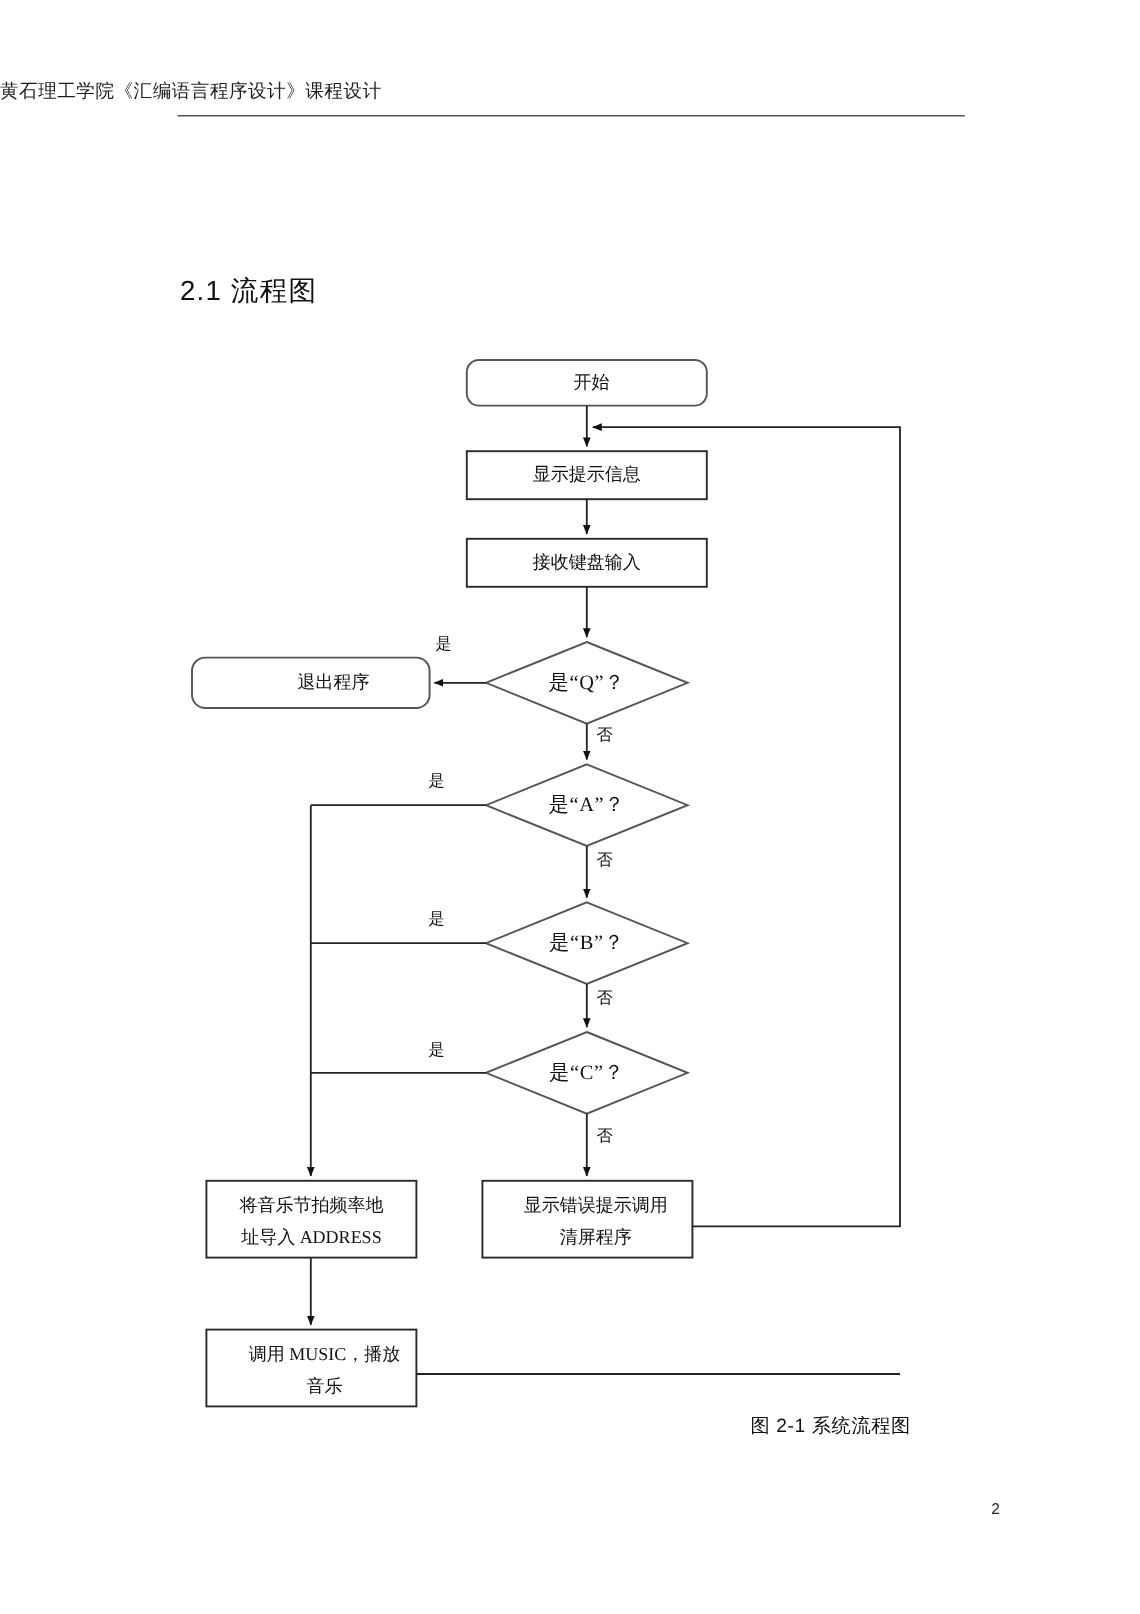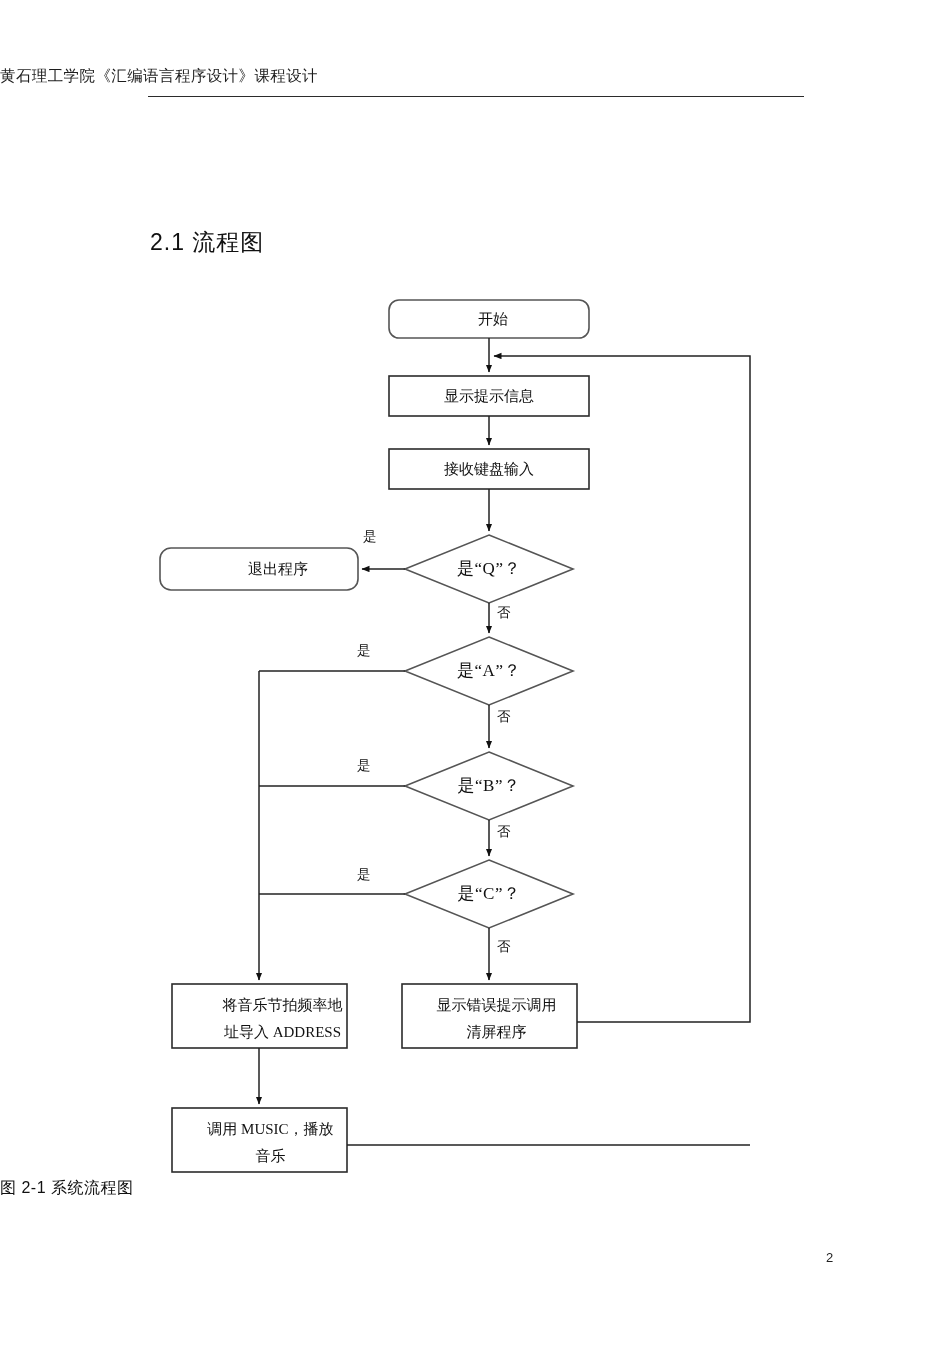--- a/index.html
+++ b/index.html
@@ -50,21 +50,21 @@
     font-weight: 400;
     letter-spacing: 1px;
     color: #111;
   }
   
   .figure-caption {
     position: absolute;
     left: 0;
     top: 1178px;
     width: 759px;
-    text-align: left;
+    text-align: right;
     font-size: 16px;
     letter-spacing: 0.5px;
     color: #111;
   }
   .page-number {
     position: absolute;
     left: 826px;
     top: 1250px;
     font-size: 13px;
     color: #222;
@@ -183,21 +183,21 @@
     <div class="node-label" style="left:393px; top:308px; width:200px;">开始</div>
     <div class="node-label" style="left:389px; top:385px; width:200px;">显示提示信息</div>
     <div class="node-label" style="left:389px; top:458px; width:200px;">接收键盘输入</div>
 
     <div class="node-label dec-label" style="left:405px; top:557px; width:168px;">是“Q”？</div>
     <div class="node-label" style="left:160px; top:558px; width:236px;">退出程序</div>
     <div class="node-label dec-label" style="left:405px; top:659px; width:168px;">是“A”？</div>
     <div class="node-label dec-label" style="left:405px; top:774px; width:168px;">是“B”？</div>
     <div class="node-label dec-label" style="left:405px; top:882px; width:168px;">是“C”？</div>
 
-    <div class="node-label two-line" style="left:172px; top:992px; width:175px;margin-left:23px;">
+    <div class="node-label two-line" style="left:172px; top:992px; width:175px;">
       <div>将音乐节拍频率地</div>
       <div>址导入 ADDRESS</div>
     </div>
     <div class="node-label two-line" style="left:402px; top:992px; width:189px;">
       <div>显示错误提示调用</div>
       <div>清屏程序</div>
     </div>
     <div class="node-label two-line" style="left:172px; top:1116px; width:197px;">
       <div>调用 MUSIC，播放</div>
       <div>音乐</div>

